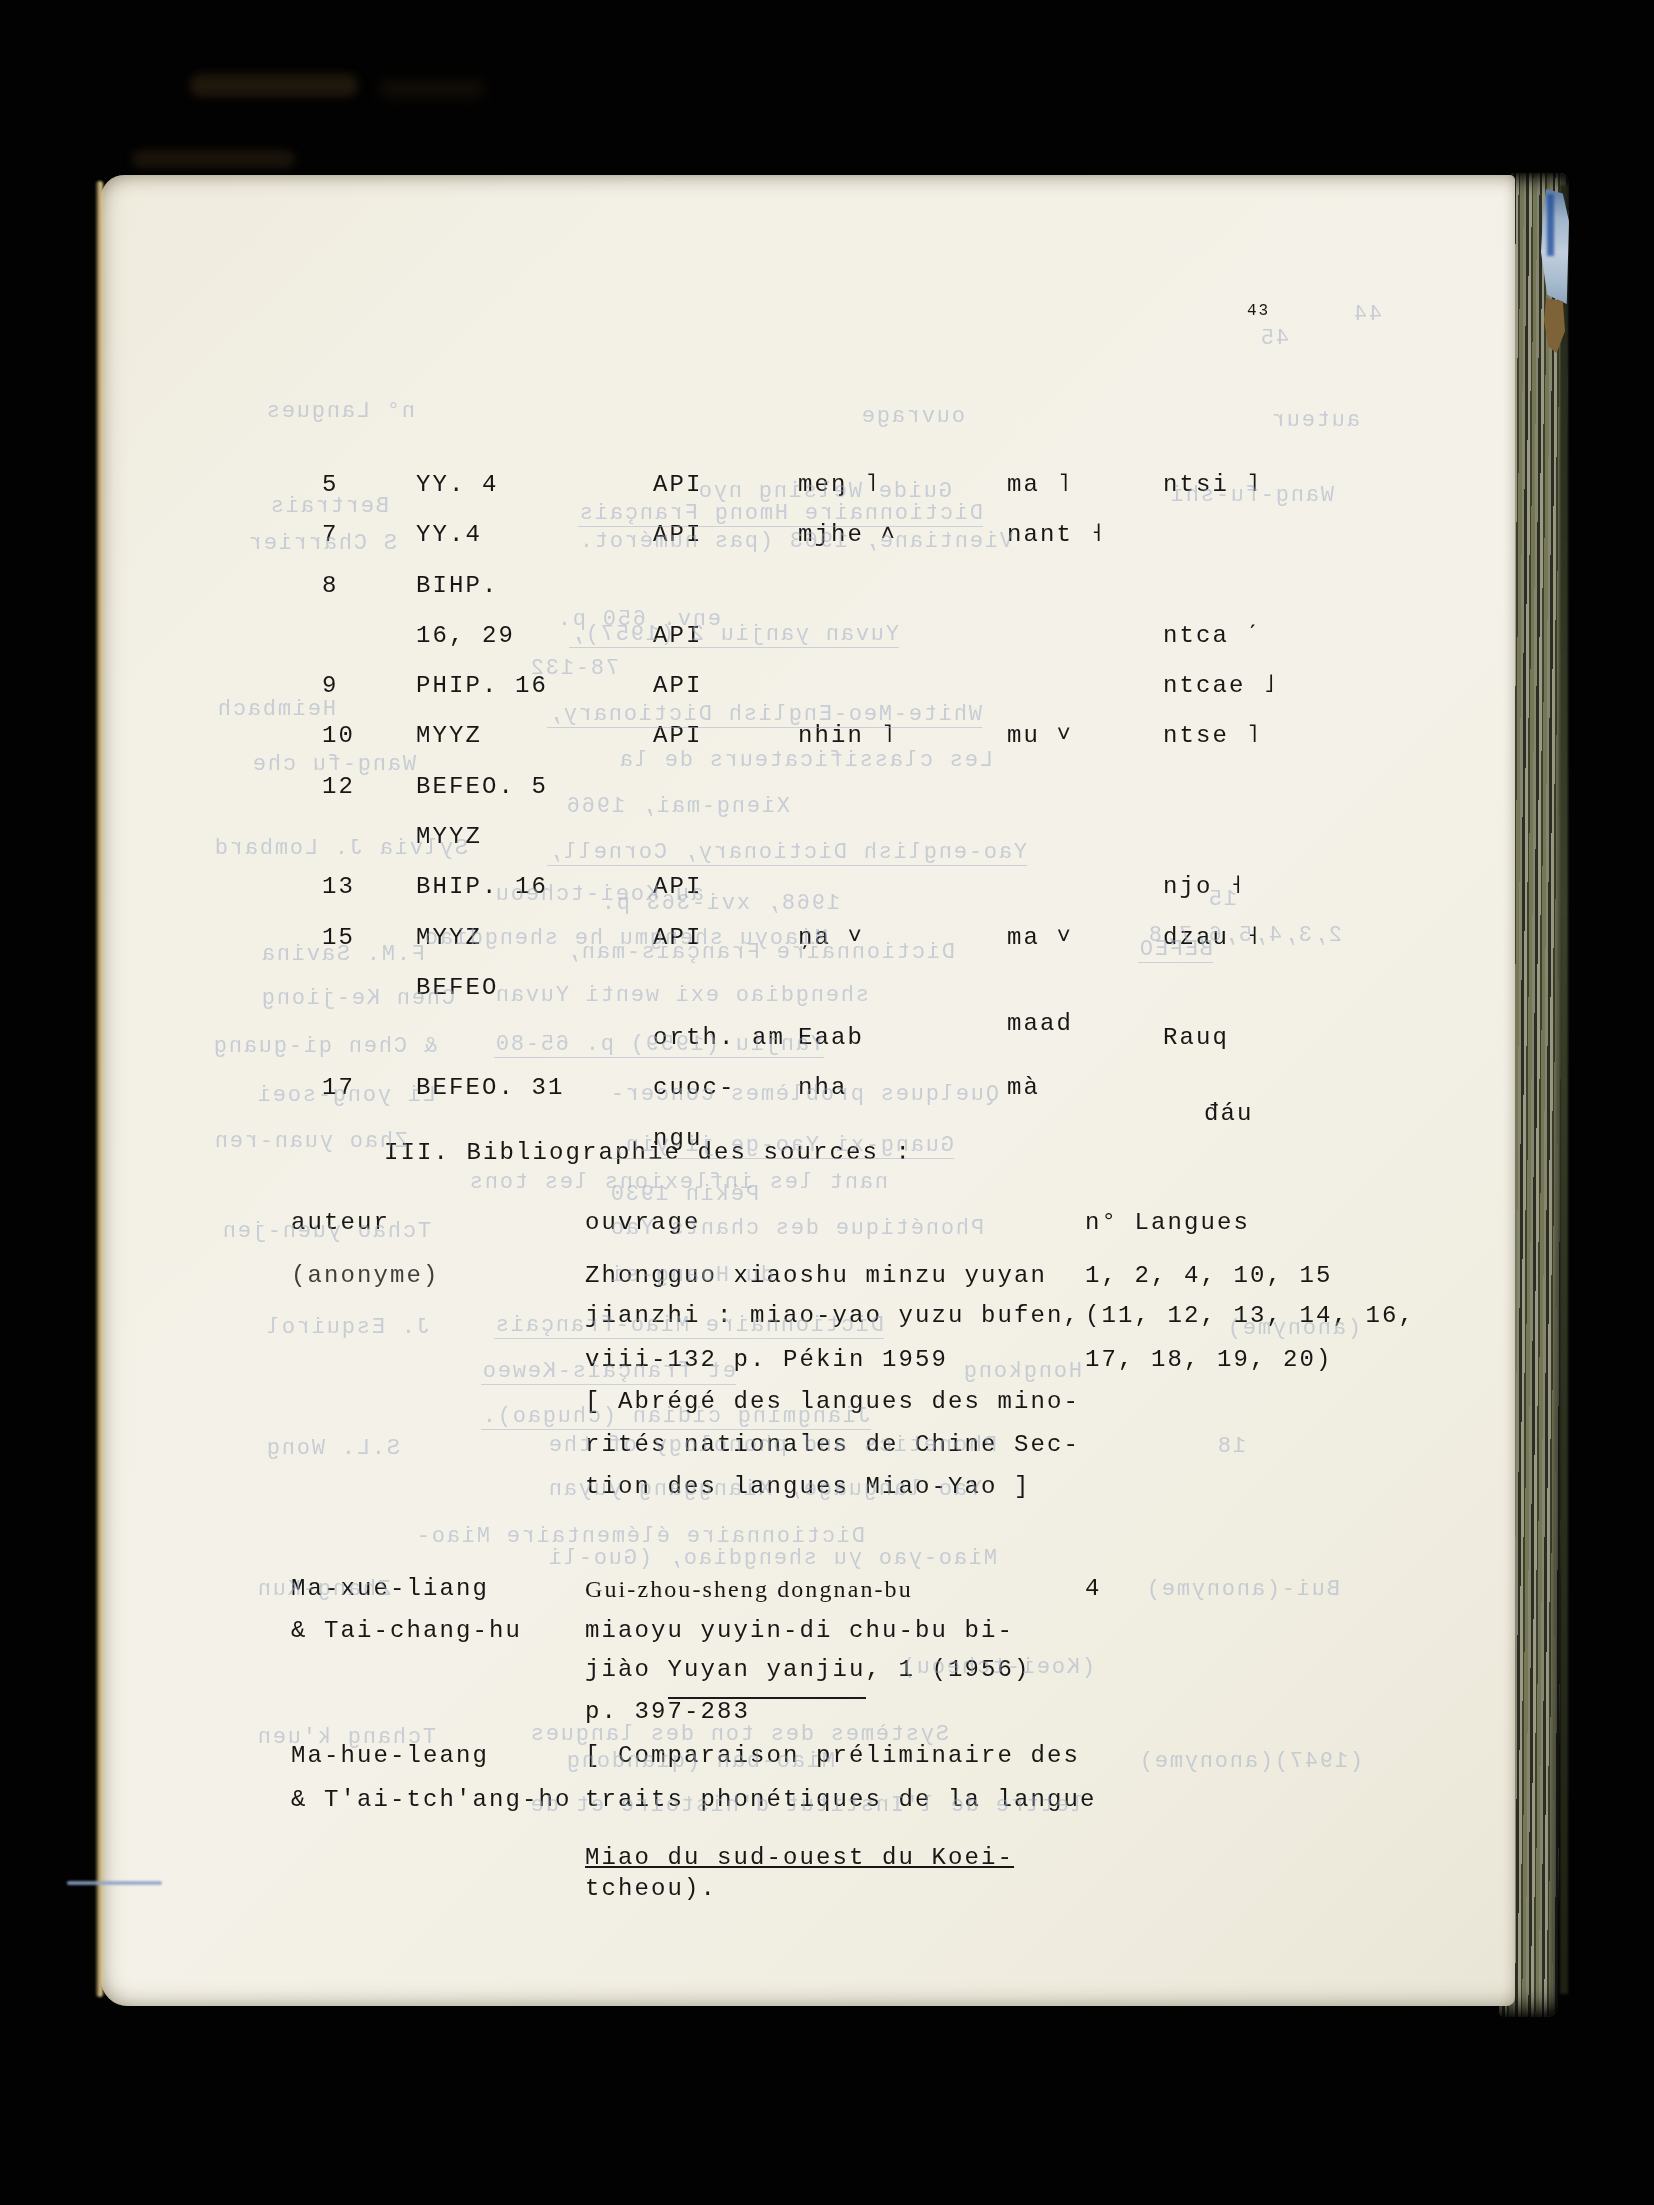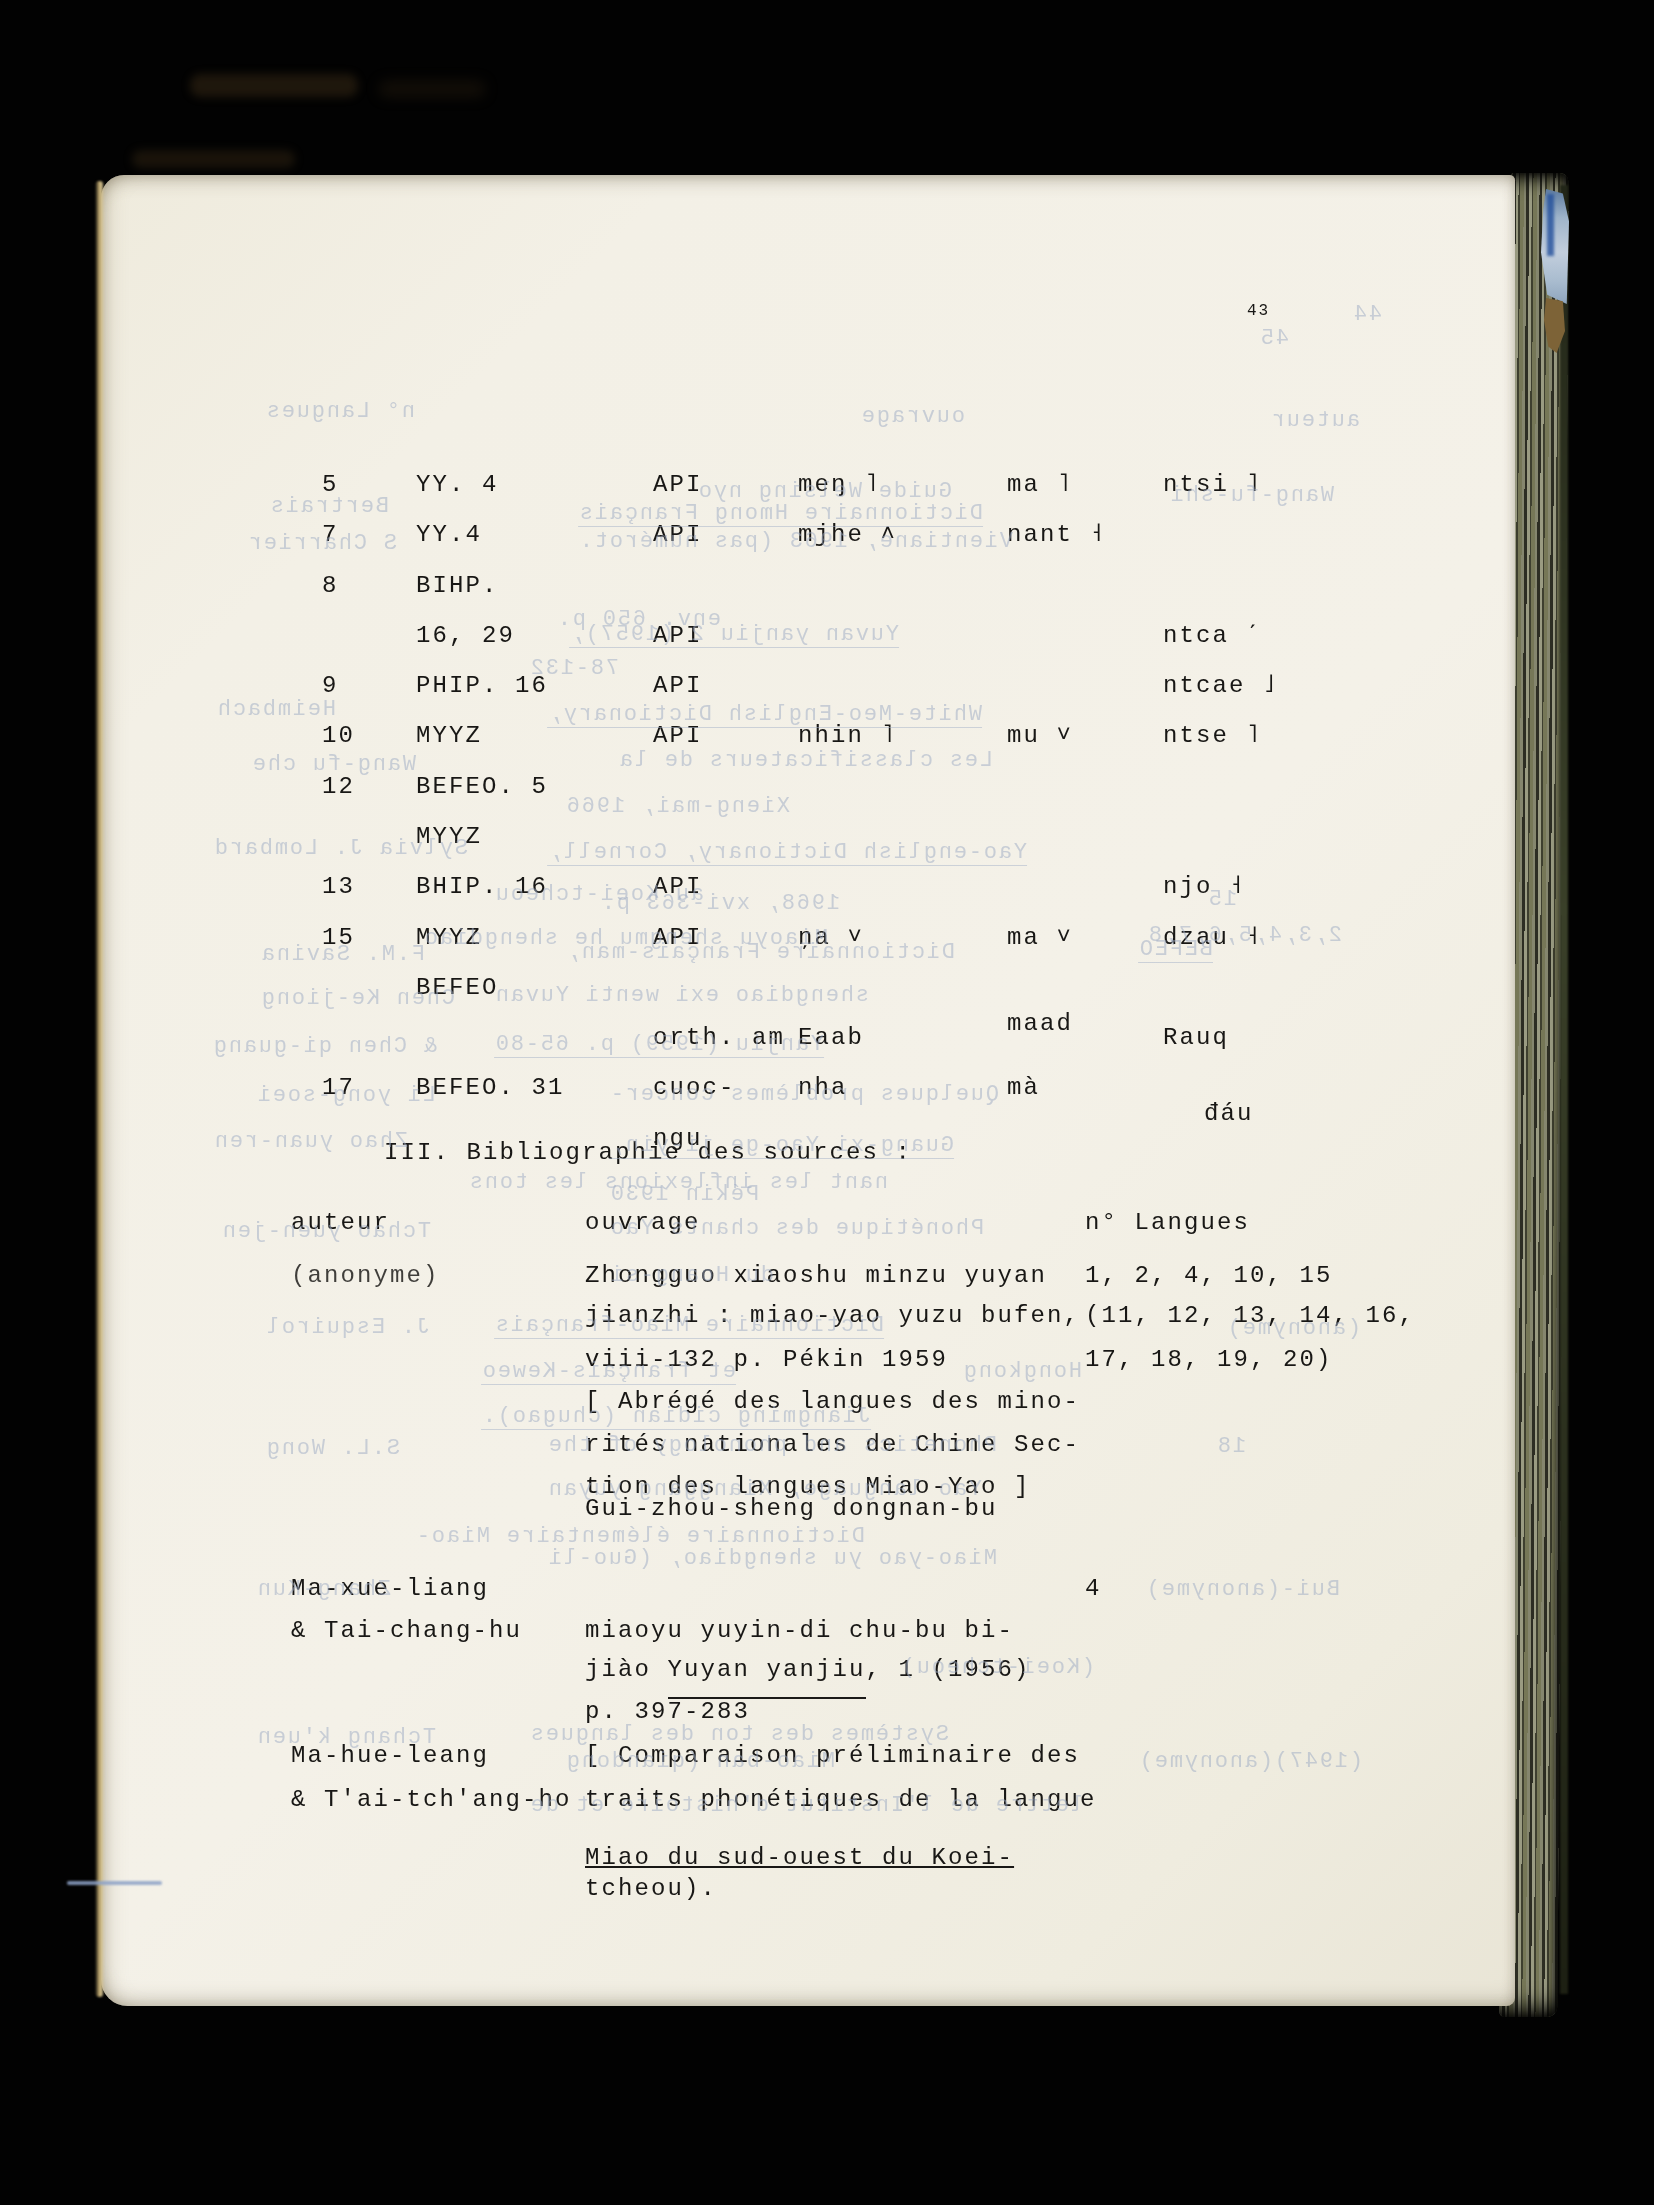--- a/index.html
+++ b/index.html
@@ -126,21 +126,21 @@
       <span class="txt" style="left: 585px; top: 1263px;"><span>Zhongguo xiaoshu minzu yuyan</span></span>
       <span class="txt" style="left: 1085px; top: 1263px;"><span>1, 2, 4, 10, 15</span></span>
       <span class="txt" style="left: 585px; top: 1303px;"><span>jianzhi : miao-yao yuzu bufen,</span></span>
       <span class="txt" style="left: 1085px; top: 1303px;"><span>(11, 12, 13, 14, 16,</span></span>
       <span class="txt" style="left: 585px; top: 1347px;"><span>viii-132 p. Pékin 1959</span></span>
       <span class="txt" style="left: 1085px; top: 1347px;"><span>17, 18, 19, 20)</span></span>
       <span class="txt" style="left: 585px; top: 1389px;"><span>[ Abrégé des langues des mino-</span></span>
       <span class="txt" style="left: 585px; top: 1432px;"><span>rités nationales de Chine Sec-</span></span>
       <span class="txt" style="left: 585px; top: 1474px;"><span>tion des langues Miao-Yao ]</span></span>
       <span class="txt" style="left: 291px; top: 1576px;"><span>Ma-xue-liang</span></span>
-      <span class="txt" style="left: 585px; top: 1496px;"><span>Gui-zhou-sheng dongnan-bu</span></span>
+      <span class="txt" style="left: 585px; top: 1576px; font-family: Liberation Serif, serif;"><span>Gui-zhou-sheng dongnan-bu</span></span>
       <span class="txt" style="left: 1085px; top: 1576px;"><span>4</span></span>
       <span class="txt" style="left: 291px; top: 1618px;"><span>&amp; Tai-chang-hu</span></span>
       <span class="txt" style="left: 585px; top: 1618px;"><span>miaoyu yuyin-di chu-bu bi-</span></span>
       <span class="txt" style="left: 585px; top: 1657px;"><span>jiào </span><span class="u">Yuyan yanjiu</span><span>, 1 (1956)</span></span>
       <span class="txt" style="left: 585px; top: 1699px;"><span>p. 397-283</span></span>
       <span class="txt" style="left: 291px; top: 1743px;"><span>Ma-hue-leang</span></span>
       <span class="txt" style="left: 585px; top: 1743px;"><span>[ Comparaison préliminaire des</span></span>
       <span class="txt" style="left: 291px; top: 1787px;"><span>&amp; T'ai-tch'ang-ho</span></span>
       <span class="txt" style="left: 585px; top: 1787px;"><span>traits phonétiques de la langue</span></span>
       <span class="txt" style="left: 585px; top: 1845px; text-decoration: underline;"><span>Miao du sud-ouest du Koei-</span></span>

